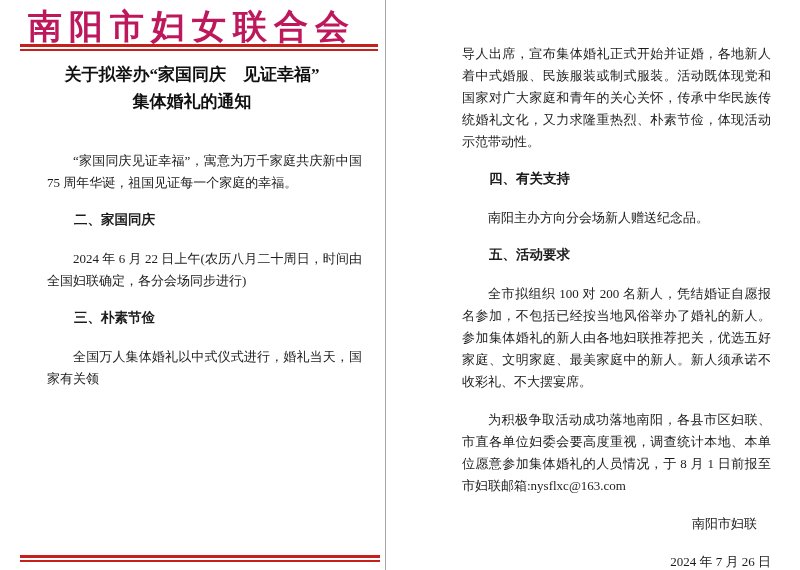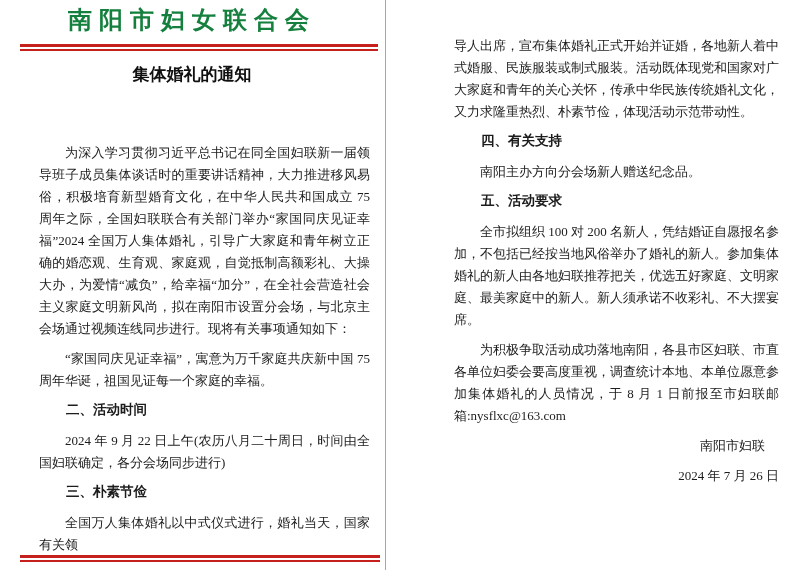--- a/index.html
+++ b/index.html
@@ -15,41 +15,41 @@
   .page-left  { left:0; width:385px; }
   .page-right { left:386px; width:414px; }
   .divider {
     position:absolute; left:385px; top:0;
     width:1px; height:570px; background:#a6a6a6;
   }
 
   .letterhead {
     position:absolute; top:4px; left:12px; width:360px;
     text-align:center; white-space:nowrap;
-    color:#15803d; font-size:24px; font-weight:bold;
+    color:#be185d; font-size:34px; font-weight:bold;
     letter-spacing:7px;
   }
   .rule-double { position:absolute; left:20px; width:358px; }
   .rule-double .thick { height:3px; background:#c5201c; }
   .rule-double .gap   { height:2px; background:transparent; }
   .rule-double .thin  { height:2px; background:#c5201c; }
   .rule-header { top:44px; }
   .rule-footer { top:555px; width:360px; }
 
   .doc-title {
     position:absolute; top:61px; left:8px; width:368px;
     text-align:center; font-weight:bold;
     font-size:17px; line-height:27px; color:#101010;
   }
 
   .body-text { font-size:13px; line-height:22px; text-align:justify; }
   .body-left  { position:absolute; top:134px; left:31px;  width:347px; }
   .body-right { position:absolute; top:27px;  left:60px;  width:341px; }
 
-  .body-text p { margin:8px; }
+  .body-text p { margin:16px; }
   .indent  { text-indent:2em; }
   .heading {
     font-weight:bold; text-indent:2em;
     font-family:Liberation Mono, monospace;
     font-size:13.5px;
   }
   .signature { margin-top:26px; text-align:right; padding-right:14px; text-indent:0; }
   .sig-date  { text-align:right; padding-right:0;  text-indent:0; }
 </style>
 </head>
@@ -59,28 +59,28 @@
 
   <div class="letterhead">南阳市妇女联合会</div>
 
   <div class="rule-double rule-header">
     <div class="thick"></div>
     <div class="gap"></div>
     <div class="thin"></div>
   </div>
 
   <div class="doc-title">
+    <div>关于拟举办“家国同庆　见证幸福”</div>
     <div>集体婚礼的通知</div>
   </div>
 
   <div class="body-text body-left">
-    <p class="indent">为深入学习贯彻习近平总书记在同全国妇联新一届领导班子成员集体谈话时的重要讲话精神，大力推进移风易俗，积极培育新型婚育文化，在中华人民共和国成立 75 周年之际，全国妇联联合有关部门举办“家国同庆见证幸福”2024 全国万人集体婚礼，引导广大家庭和青年树立正确的婚恋观、生育观、家庭观，自觉抵制高额彩礼、大操大办，为爱情“减负”，给幸福“加分”，在全社会营造社会主义家庭文明新风尚，拟在南阳市设置分会场，与北京主会场通过视频连线同步进行。现将有关事项通知如下：</p>
     <p class="indent">“家国同庆见证幸福”，寓意为万千家庭共庆新中国 75 周年华诞，祖国见证每一个家庭的幸福。</p>
-    <p class="heading">二、活动时间</p>
-    <p class="indent">2024 年 9 月 22 日上午(农历八月二十周日，时间由全国妇联确定，各分会场同步进行)</p>
+    <p class="heading">二、家国同庆</p>
+    <p class="indent">2024 年 6 月 22 日上午(农历八月二十周日，时间由全国妇联确定，各分会场同步进行)</p>
     <p class="heading">三、朴素节俭</p>
     <p class="indent">全国万人集体婚礼以中式仪式进行，婚礼当天，国家有关领</p>
   </div>
 
   <div class="rule-double rule-footer">
     <div class="thick"></div>
     <div class="gap"></div>
     <div class="thin"></div>
   </div>
 </div>

